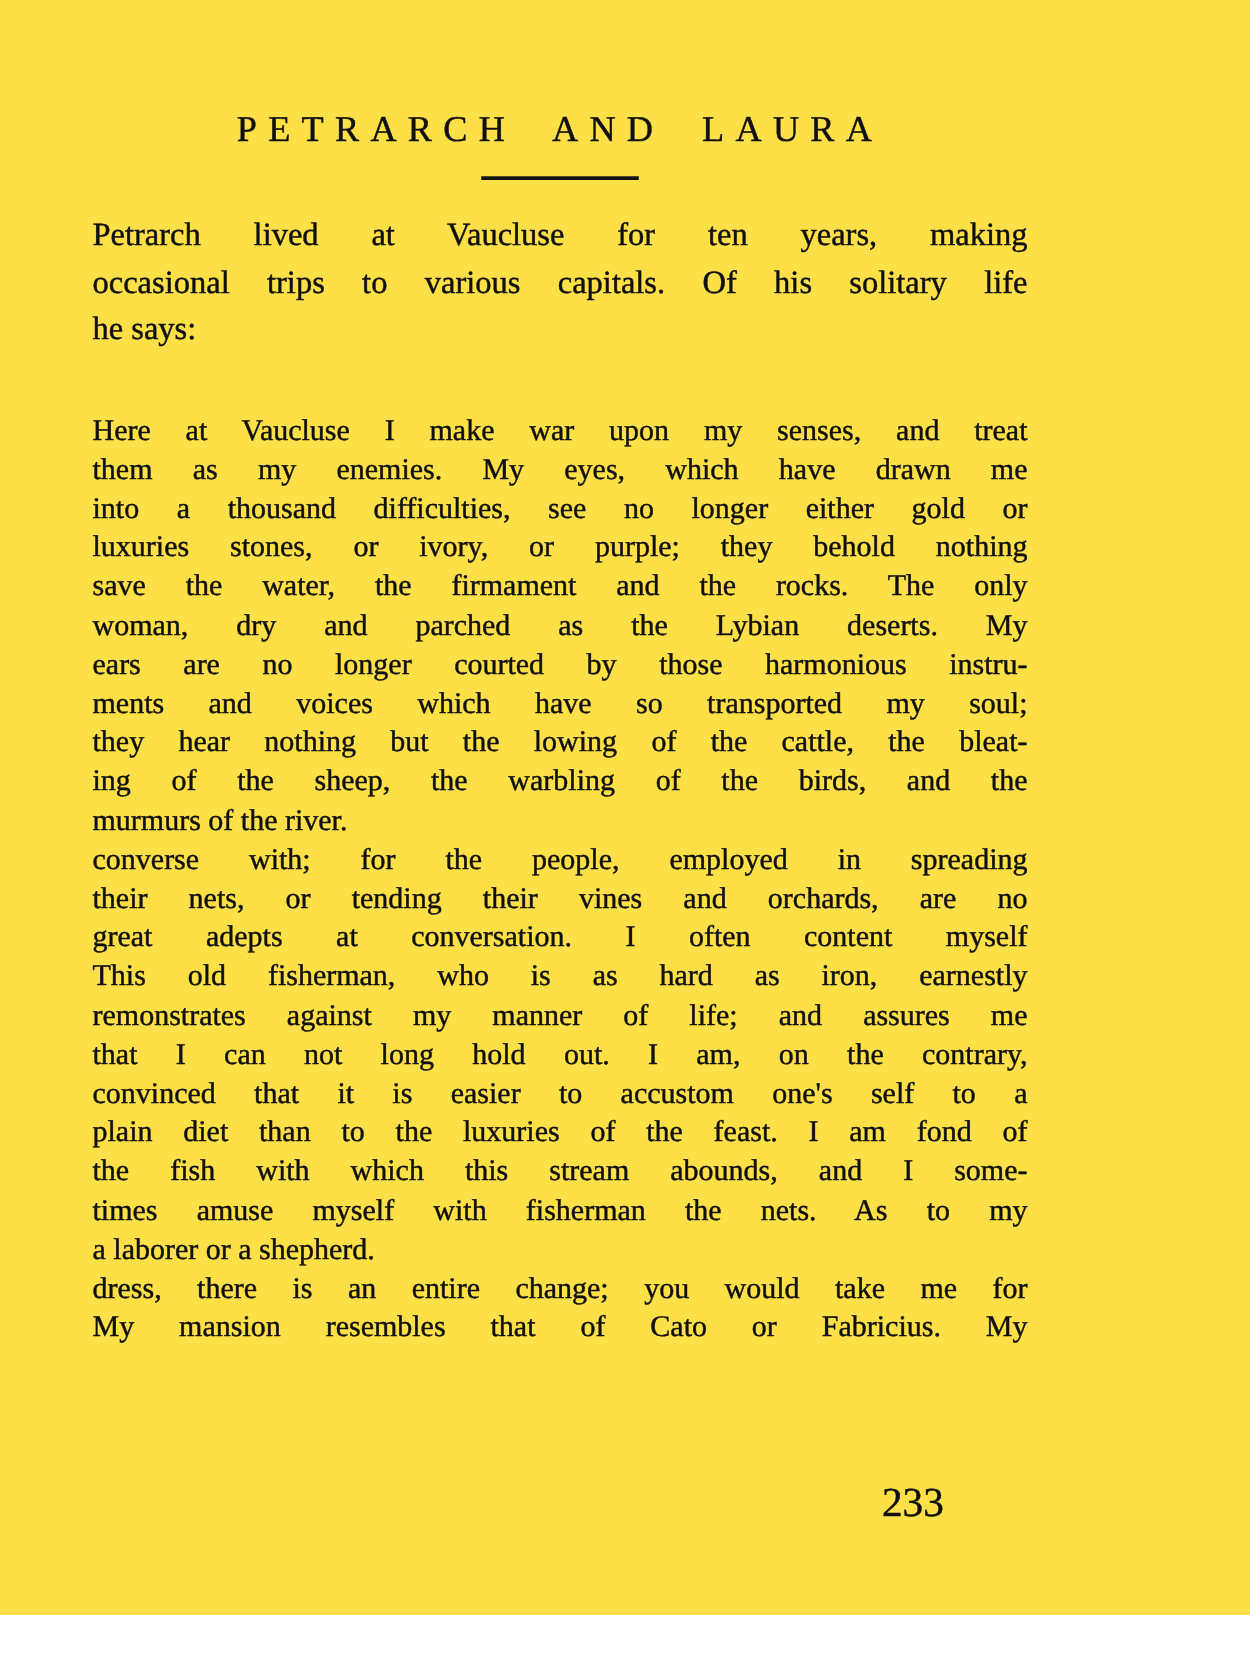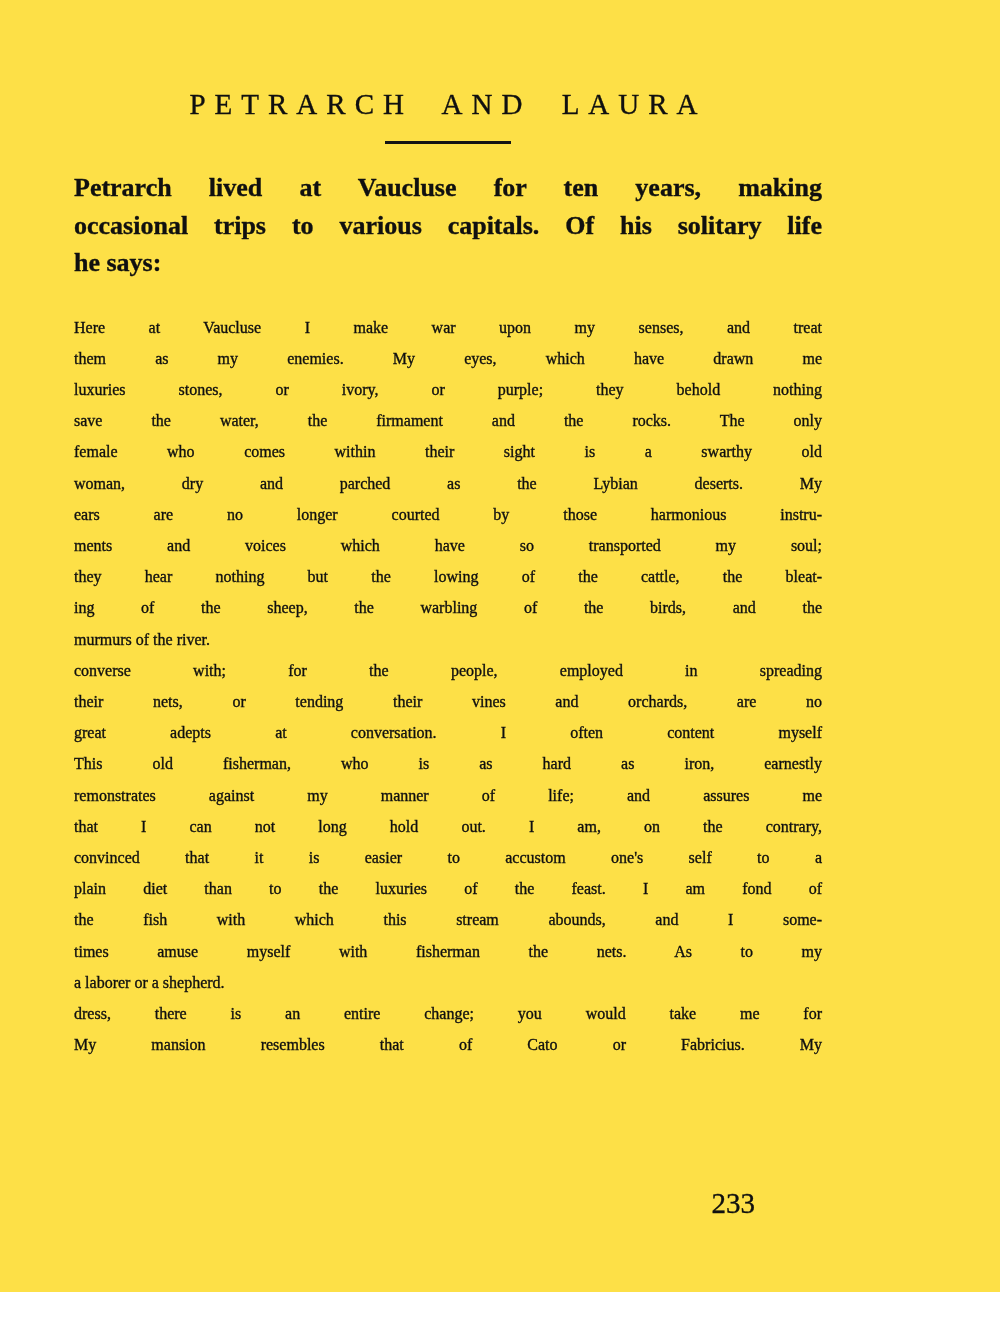--- a/index.html
+++ b/index.html
@@ -36,61 +36,60 @@
   .rule {
     width: 126px;
     height: 3px;
     background: #141414;
     margin: 19px auto 0 auto;
   }
   .intro {
     margin-top: 25px;
     font-size: 26px;
     line-height: 37.5px;
-    font-weight: bold;
   }
   .quote {
-    margin-top: 30px;
-    font-size: 16px;
+    margin-top: 48px;
+    font-size: 24px;
     line-height: 31.2px;
   }
   .line {
     text-align: justify;
     text-align-last: left;
     white-space: normal;
   }
   .line.fill {
     text-align-last: justify;
   }
   .page-number {
     position: absolute;
     top: 1186px;
     right: 245px;
-    font-size: 29px;
+    font-size: 33px;
     line-height: 34px;
   }
 </style>
 </head>
 <body>
 
 <div class="page">
   <div class="content">
     <h1 class="heading">PETRARCH AND LAURA</h1>
     <div class="rule"></div>
     <div class="intro">
         <div class="line fill">Petrarch lived at Vaucluse for ten years, making</div>
         <div class="line fill">occasional trips to various capitals. Of his solitary life</div>
         <div class="line">he says:</div>
       </div>
     <div class="quote">
         <div class="line fill">Here at Vaucluse I make war upon my senses, and treat</div>
         <div class="line fill">them as my enemies. My eyes, which have drawn me</div>
+        <div class="line fill">into a thousand difficulties, see no longer either gold or</div>
         <div class="line fill">luxuries stones, or ivory, or purple; they behold nothing</div>
         <div class="line fill">save the water, the firmament and the rocks. The only</div>
-        <div class="line fill">female who comes within their sight is a swarthy old</div>
         <div class="line fill">woman, dry and parched as the Lybian deserts. My</div>
         <div class="line fill">ears are no longer courted by those harmonious instru-</div>
         <div class="line fill">ments and voices which have so transported my soul;</div>
         <div class="line fill">they hear nothing but the lowing of the cattle, the bleat-</div>
         <div class="line fill">ing of the sheep, the warbling of the birds, and the</div>
         <div class="line">murmurs of the river.</div>
         <div class="line fill">converse with; for the people, employed in spreading</div>
         <div class="line fill">their nets, or tending their vines and orchards, are no</div>
         <div class="line fill">great adepts at conversation. I often content myself</div>
         <div class="line fill">This old fisherman, who is as hard as iron, earnestly</div>

